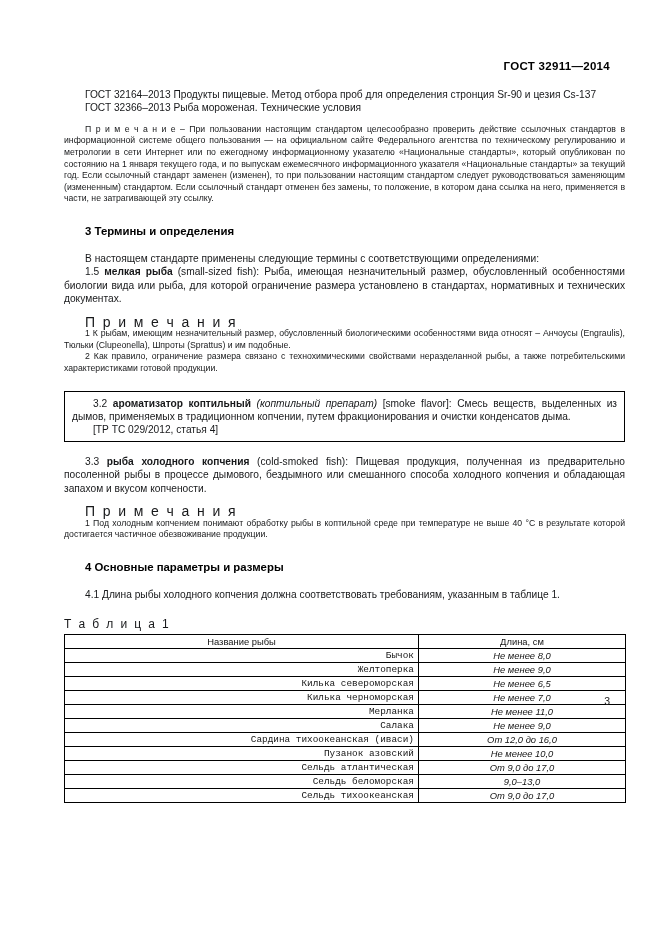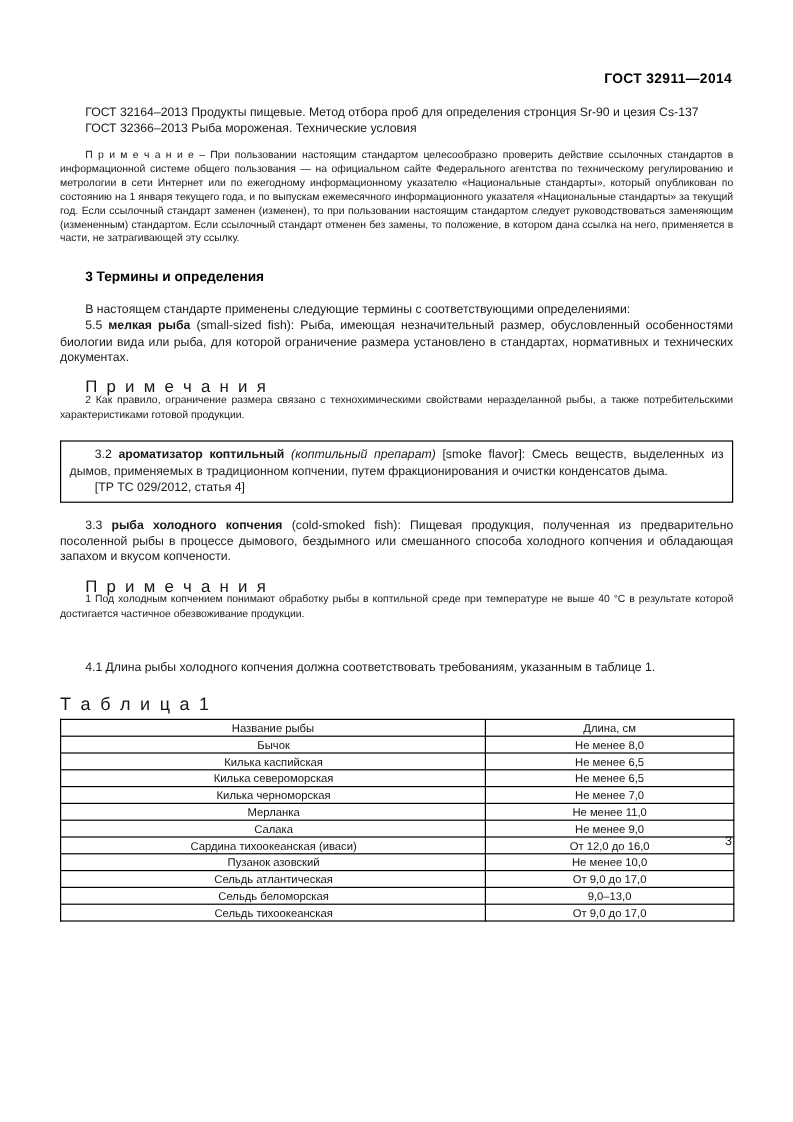--- a/index.html
+++ b/index.html
@@ -30,21 +30,21 @@
     right: 51px;
     font-size: 11.5px;
     font-weight: bold;
     letter-spacing: 0.3px;
     color: #000;
   }
   
   .content {
     position: absolute;
     top: 88px;
-    left: 50px;
+    left: 64px;
     width: 561px;
   }
   p {
     margin: 0;
     padding: 0;
   }
   .body-text {
     font-size: 10.2px;
     line-height: 13.4px;
     text-align: justify;
@@ -87,21 +87,21 @@
     border: 1.3px solid #000;
     padding: 5px 7px 4px 7px;
     margin: 0;
     box-sizing: border-box;
   }
   .framed .body-text { text-indent: 21px; }
   .framed .src { text-indent: 21px; }
 
   
   .table-caption {
-    font-size: 15px;
+    font-size: 12px;
     letter-spacing: 1.9px;
     color: #17181a;
     margin-bottom: 3px;
   }
   table.gost {
     border-collapse: collapse;
     width: 561px;
     table-layout: fixed;
     font-size: 9.4px;
     color: #141414;
@@ -113,27 +113,29 @@
     box-sizing: border-box;
   }
   table.gost thead th {
     border-top: 1.5px solid #000;
     border-bottom: 1.8px solid #000;
     font-weight: normal;
   }
   table.gost thead th.first  { border-left: 1.5px solid #000; }
   table.gost thead th.last   { border-right: 1.5px solid #000; }
   table.gost tbody td.name {
-    text-align: center;
+    text-align: right;
     border-left: 1.5px solid #000;
     padding-left: 5px;
+    font-family: Liberation Mono, monospace;
   }
   table.gost tbody td.len {
     text-align: center;
     border-right: 1.5px solid #000;
+    font-style: italic;
   }
   table.gost tbody tr:last-child td {
     border-bottom: 1.6px solid #000;
   }
   col.c-name { width: 354px; }
   col.c-len  { width: 207px; }
 
   
   .page-number {
     position: absolute;
@@ -160,45 +162,47 @@
     <p class="note-text"><span class="note-lbl">П р и м е ч а н и е</span><span> – При пользовании настоящим стандартом целесообразно проверить действие ссылочных стандартов в информационной системе общего пользования — на официальном сайте Федерального агентства по техническому регулированию и метрологии в сети Интернет или по ежегодному информационному указателю «Национальные стандарты», который опубликован по состоянию на 1 января текущего года, и по выпускам ежемесячного информационного указателя «Национальные стандарты» за текущий год. Если ссылочный стандарт заменен (изменен), то при пользовании настоящим стандартом следует руководствоваться заменяющим (измененным) стандартом. Если ссылочный стандарт отменен без замены, то положение, в котором дана ссылка на него, применяется в части, не затрагивающей эту ссылку.</span></p>
 
     <div class="gap-19"></div>
 
     <p class="sec-title">3 Термины и определения</p>
 
     <div class="gap-13"></div>
 
     <p class="body-text">В настоящем стандарте применены следующие термины с соответствующими определениями:</p>
 
-    <p class="body-text"><span>5.5 </span><b>мелкая рыба</b><span> (small-sized fish): </span><span>Рыба, имеющая незначительный размер, обусловленный особенностями биологии вида или рыба, для которой ограничение размера установлено в стандартах, нормативных и технических документах.</span></p>
+    <p class="body-text"><span>1.5 </span><b>мелкая рыба</b><span> (small-sized fish): </span><span>Рыба, имеющая незначительный размер, обусловленный особенностями биологии вида или рыба, для которой ограничение размера установлено в стандартах, нормативных и технических документах.</span></p>
 
     <div class="gap-11"></div>
 
     <p class="note-head">П р и м е ч а н и я</p>
+    <p class="note-text">1 К рыбам, имеющим незначительный размер, обусловленный биологическими особенностями вида относят – Анчоусы (Engraulis), Тюльки (Clupeonella), Шпроты (Sprattus) и им подобные.</p>
     <p class="note-text">2 Как правило, ограничение размера связано с технохимическими свойствами неразделанной рыбы, а также потребительскими характеристиками готовой продукции.</p>
 
     <div class="gap-16"></div>
 
     <div class="framed">
       <p class="body-text"><span>3.2 </span><b>ароматизатор коптильный</b><span> </span><i>(коптильный препарат)</i><span> [smoke flavor]: </span><span>Смесь веществ, выделенных из дымов, применяемых в традиционном копчении, путем фракционирования и очистки конденсатов дыма.</span></p>
       <p class="body-text src">[ТР ТС 029/2012, статья 4]</p>
     </div>
 
     <div class="gap-13"></div>
 
     <p class="body-text"><span>3.3 </span><b>рыба холодного копчения</b><span> (cold-smoked fish): </span><span>Пищевая продукция, полученная из предварительно посоленной рыбы в процессе дымового, бездымного или смешанного способа холодного копчения и обладающая запахом и вкусом копчености.</span></p>
 
     <div class="gap-11"></div>
 
     <p class="note-head">П р и м е ч а н и я</p>
     <p class="note-text">1 Под холодным копчением понимают обработку рыбы в коптильной среде при температуре не выше 40 °С в результате которой достигается частичное обезвоживание продукции.</p>
 
     <div class="gap-19"></div>
 
+    <p class="sec-title">4 Основные параметры и размеры</p>
 
     <div class="gap-13"></div>
 
     <p class="body-text">4.1 Длина рыбы холодного копчения должна соответствовать требованиям, указанным в таблице 1.</p>
 
     <div class="gap-16"></div>
 
     <div class="table-caption">Т а б л и ц а  1</div>
 
     <table class="gost">
@@ -211,22 +215,22 @@
           <th class="first">Название рыбы</th>
           <th class="last">Длина, см</th>
         </tr>
       </thead>
       <tbody id="table-body">
           <tr>
             <td class="name">Бычок</td>
             <td class="len">Не менее 8,0</td>
           </tr>
           <tr>
-            <td class="name">Килька каспийская</td>
-            <td class="len">Не менее 6,5</td>
+            <td class="name">Желтоперка</td>
+            <td class="len">Не менее 9,0</td>
           </tr>
           <tr>
             <td class="name">Килька североморская</td>
             <td class="len">Не менее 6,5</td>
           </tr>
           <tr>
             <td class="name">Килька черноморская</td>
             <td class="len">Не менее 7,0</td>
           </tr>
           <tr>

